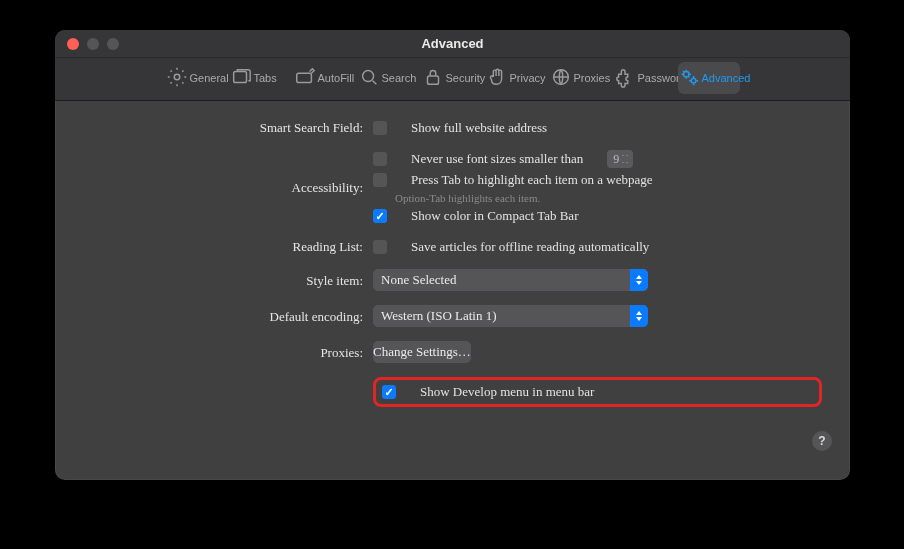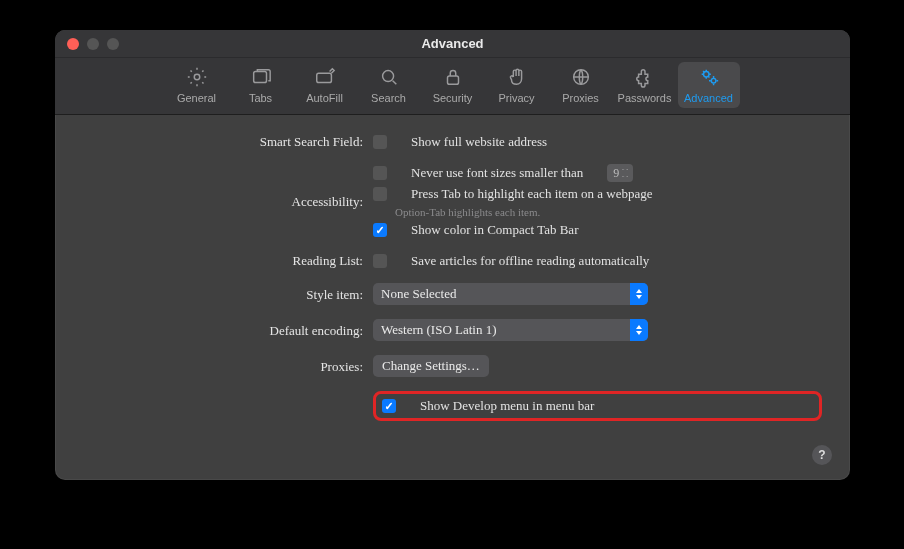--- a/index.html
+++ b/index.html
@@ -54,21 +54,20 @@
     background: #363638;
     display: flex;
     justify-content: center;
     gap: 2px;
     padding: 4px 0 6px 0;
     border-bottom: 1px solid #1e1e1e;
   }
   .tbitem {
     width: 62px;
     display: flex;
-    flex-direction: column;
     align-items: center;
     gap: 2px;
     padding: 4px 0;
     border-radius: 6px;
     color: #9a9a9c;
     font-size: 11px;
   }
   .tbitem.selected {
     background: #4a4a4c;
     color: #1e9bf0;
@@ -184,21 +183,21 @@
     border-left: 3px solid transparent;
     border-right: 3px solid transparent;
   }
   .select .caret::before { border-bottom: 4px solid #fff; }
   .select .caret::after  { border-top: 4px solid #fff; }
 
   .button {
     background: #555558;
     border-radius: 5px;
     height: 22px;
-    padding: 0 9px;
+    padding: 0 0;
     display: inline-flex;
     align-items: center;
     color: #eaeaea;
     font-size: 13px;
     width: fit-content;
   }
   .highlight-box {
     border: 3px solid #e02525;
     border-radius: 8px;
     padding: 4px 10px 4px 6px;

